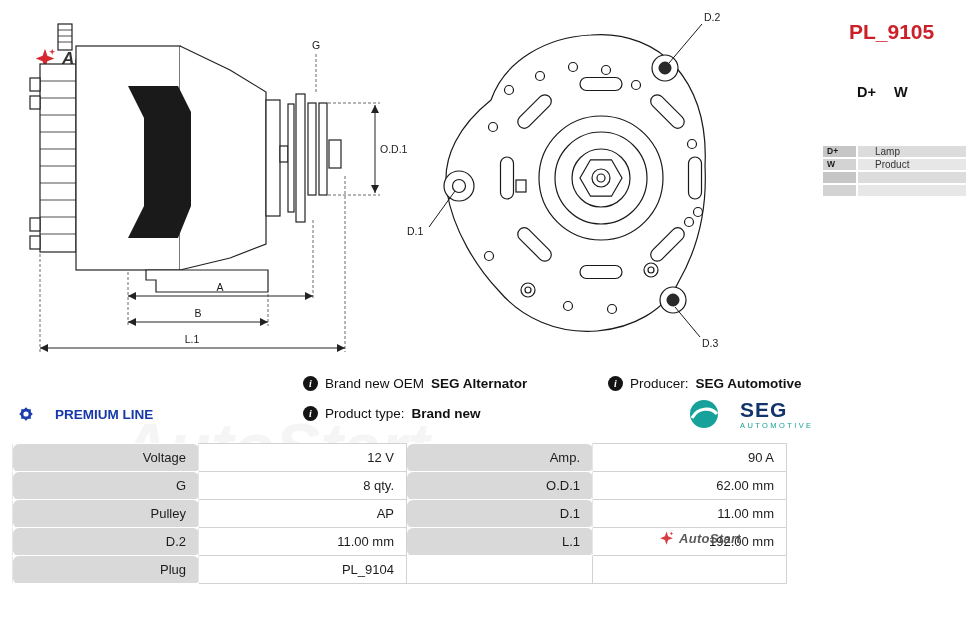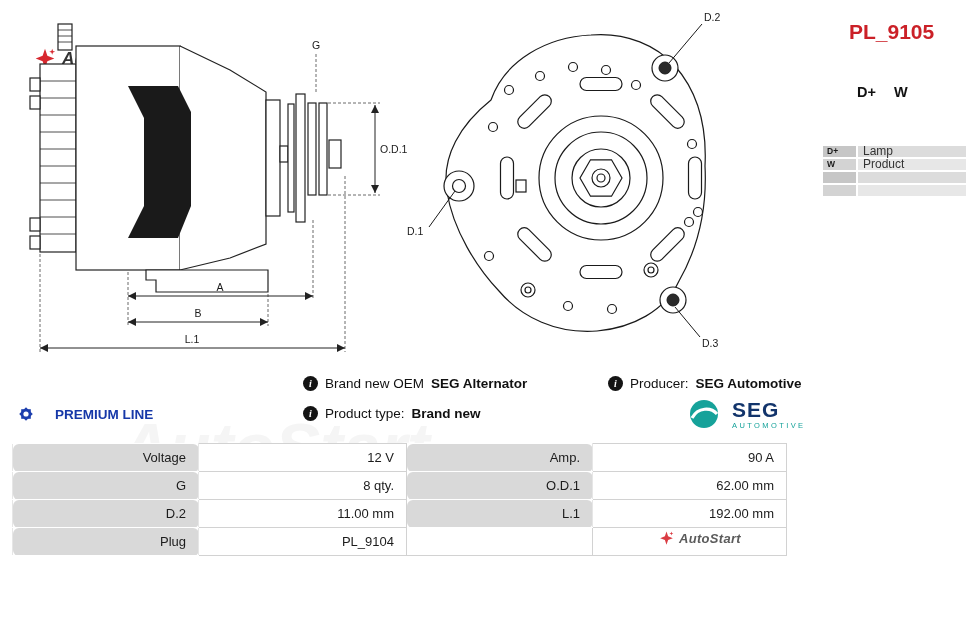--- a/index.html
+++ b/index.html
@@ -10,34 +10,34 @@
   .brand-logo { position:absolute; left:34px; top:48px; display:flex; align-items:center; gap:6px; }
   .brand-text { font-size:17px; font-weight:bold; font-style:italic; color:#333; letter-spacing:0.3px; }
 
   
   .part-number { position:absolute; left:849px; top:20px; font-size:21px; font-weight:bold; color:#cb2027; }
   .terminals { position:absolute; left:857px; top:84px; display:flex; gap:18px;
                font-size:14.5px; font-weight:bold; color:#111; }
   .tt { position:absolute; left:823px; top:146px; width:143px; }
   .tt-row { display:flex; gap:2px; margin-bottom:2px; height:11px; }
   .tt-code { width:29px; background:#c6c6c6; font-size:8.5px; font-weight:bold; line-height:11px; padding-left:4px; }
-  .tt-desc { flex:1; background:#dcdcdc; font-size:12px; line-height:11px; padding-left:5px; color:#333; }
+  .tt-desc { flex:1; background:#dcdcdc; font-size:10px; line-height:11px; padding-left:17px; color:#333; }
   .tt-row:nth-child(even) .tt-code { background:#d3d3d3; }
   .tt-row:nth-child(even) .tt-desc { background:#e7e7e7; }
 
   
   .info-item { position:absolute; display:flex; align-items:center; gap:7px; font-size:13.5px; color:#111; white-space:nowrap; }
   .info-item b { font-weight:bold; }
   .info-icon { width:15px; height:15px; border-radius:50%; background:#141414; color:#fff;
                font-family:"Liberation Serif", serif; font-style:italic; font-weight:bold;
                font-size:10px; line-height:15px; text-align:center; flex:0 0 15px; }
   .premium-text { color:#1638a8; font-weight:bold; font-size:13.5px; }
 
   
-  .seg-logo { position:absolute; left:688px; top:398px; display:flex; align-items:center; gap:12px; }
+  .seg-logo { position:absolute; left:688px; top:398px; display:flex; align-items:center; gap:20px; }
   .seg-words { display:flex; flex-direction:column; line-height:1; }
   .seg-title { font-size:21px; font-weight:bold; color:#12346b; letter-spacing:1px; }
   .seg-sub { font-size:7.5px; color:#16a29a; letter-spacing:2.4px; margin-top:2px; }
 
   
   .spec-table { position:absolute; left:12px; top:443px; width:774px; border-collapse:collapse; table-layout:fixed; }
   .spec-table td { border:1px solid #d2d2d2; height:27px; font-size:13px; text-align:right;
                    padding:0 12px 0 0; color:#1c1c1c; overflow:hidden; }
   .spec-table td.lbl { background:#d9d9d9; border-color:#fff #e6e6e6 #fff #e6e6e6;border-radius:6px; }
   .spec-table td.val { background:#fff; }
@@ -260,20 +260,26 @@
         <td class="lbl">Amp.</td>
         <td class="val">90 A</td>
       </tr>
       <tr>
         <td class="lbl">G</td>
         <td class="val">8 qty.</td>
         <td class="lbl">O.D.1</td>
         <td class="val">62.00 mm</td>
       </tr>
       <tr>
+        <td class="lbl">Pulley</td>
+        <td class="val">AP</td>
+        <td class="lbl">D.1</td>
+        <td class="val">11.00 mm</td>
+      </tr>
+      <tr>
         <td class="lbl">D.2</td>
         <td class="val">11.00 mm</td>
         <td class="lbl">L.1</td>
         <td class="val">192.00 mm</td>
       </tr>
       <tr>
         <td class="lbl">Plug</td>
         <td class="val">PL_9104</td>
         <td class="val"></td>
         <td class="val"></td>

